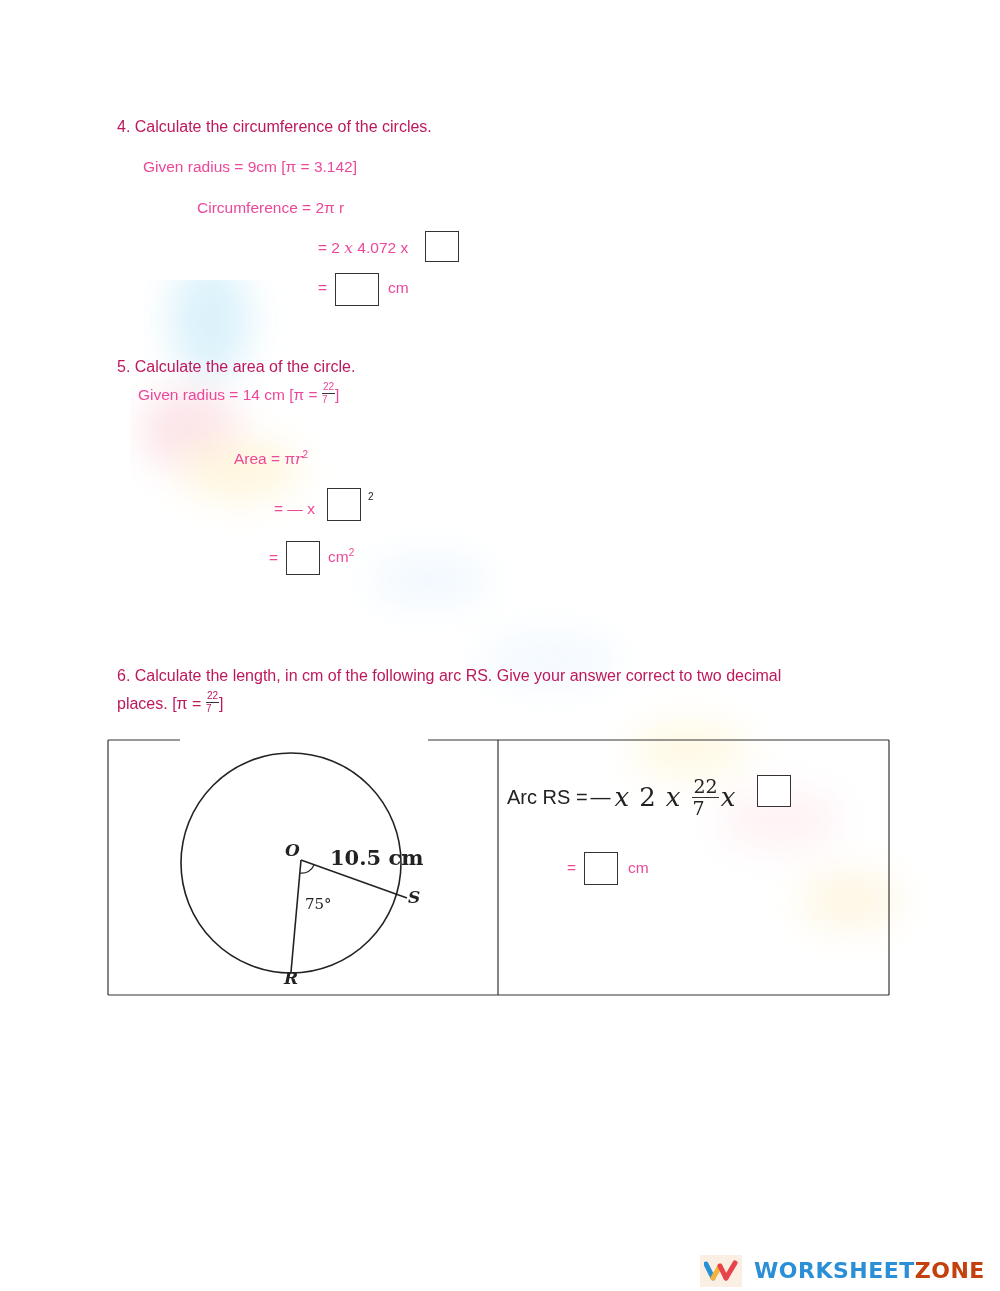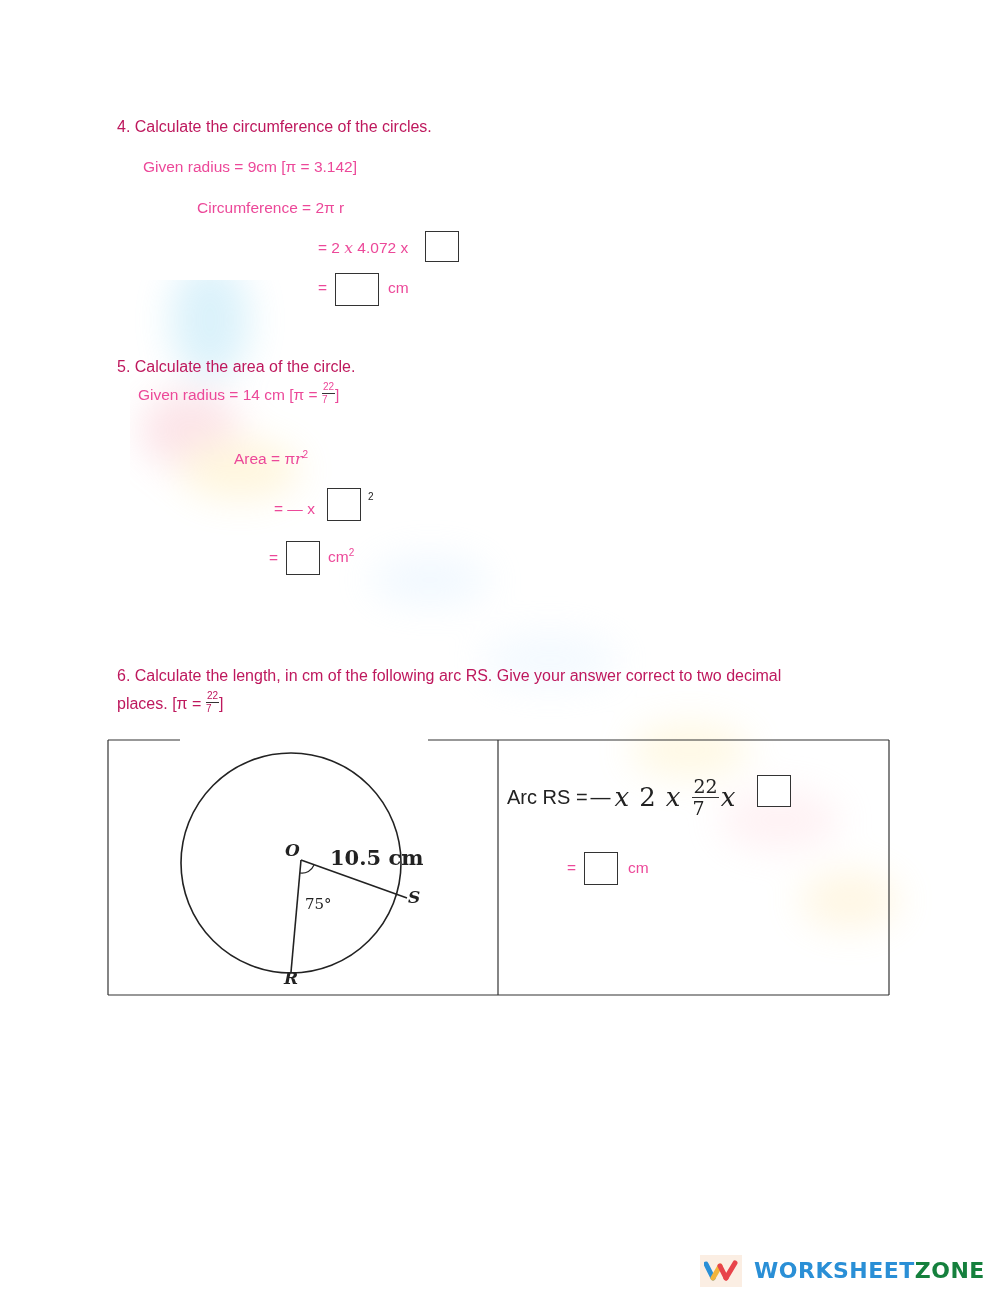--- a/index.html
+++ b/index.html
@@ -138,14 +138,14 @@
 
 <div class="abs" style="left:700px; top:1255px; width:42px; height:32px; background:#fbeee3; display:flex; align-items:center; justify-content:center;">
   <svg width="34" height="22" viewBox="0 0 34 22">
     <path d="M2 4 L9 18" stroke="#2a8fd6" stroke-width="5" stroke-linecap="round"></path>
     <path d="M9 18 L16 6" stroke="#f2b43c" stroke-width="5" stroke-linecap="round"></path>
     <path d="M16 6 L22 18" stroke="#e8434a" stroke-width="5" stroke-linecap="round"></path>
     <path d="M22 18 L31 3" stroke="#e8434a" stroke-width="5" stroke-linecap="round"></path>
   </svg>
 </div>
 <div class="abs logo-text" style="left:754px; top:1258px;">
-  <span style="color:#2a8fd6;">WORKSHEET</span><span style="color:#15803d;">ZONE</span>
+  <span style="color:#2a8fd6;">WORKSHEET</span><span style="color:#c2410c;">ZONE</span>
 </div>
 
 </body></html>

